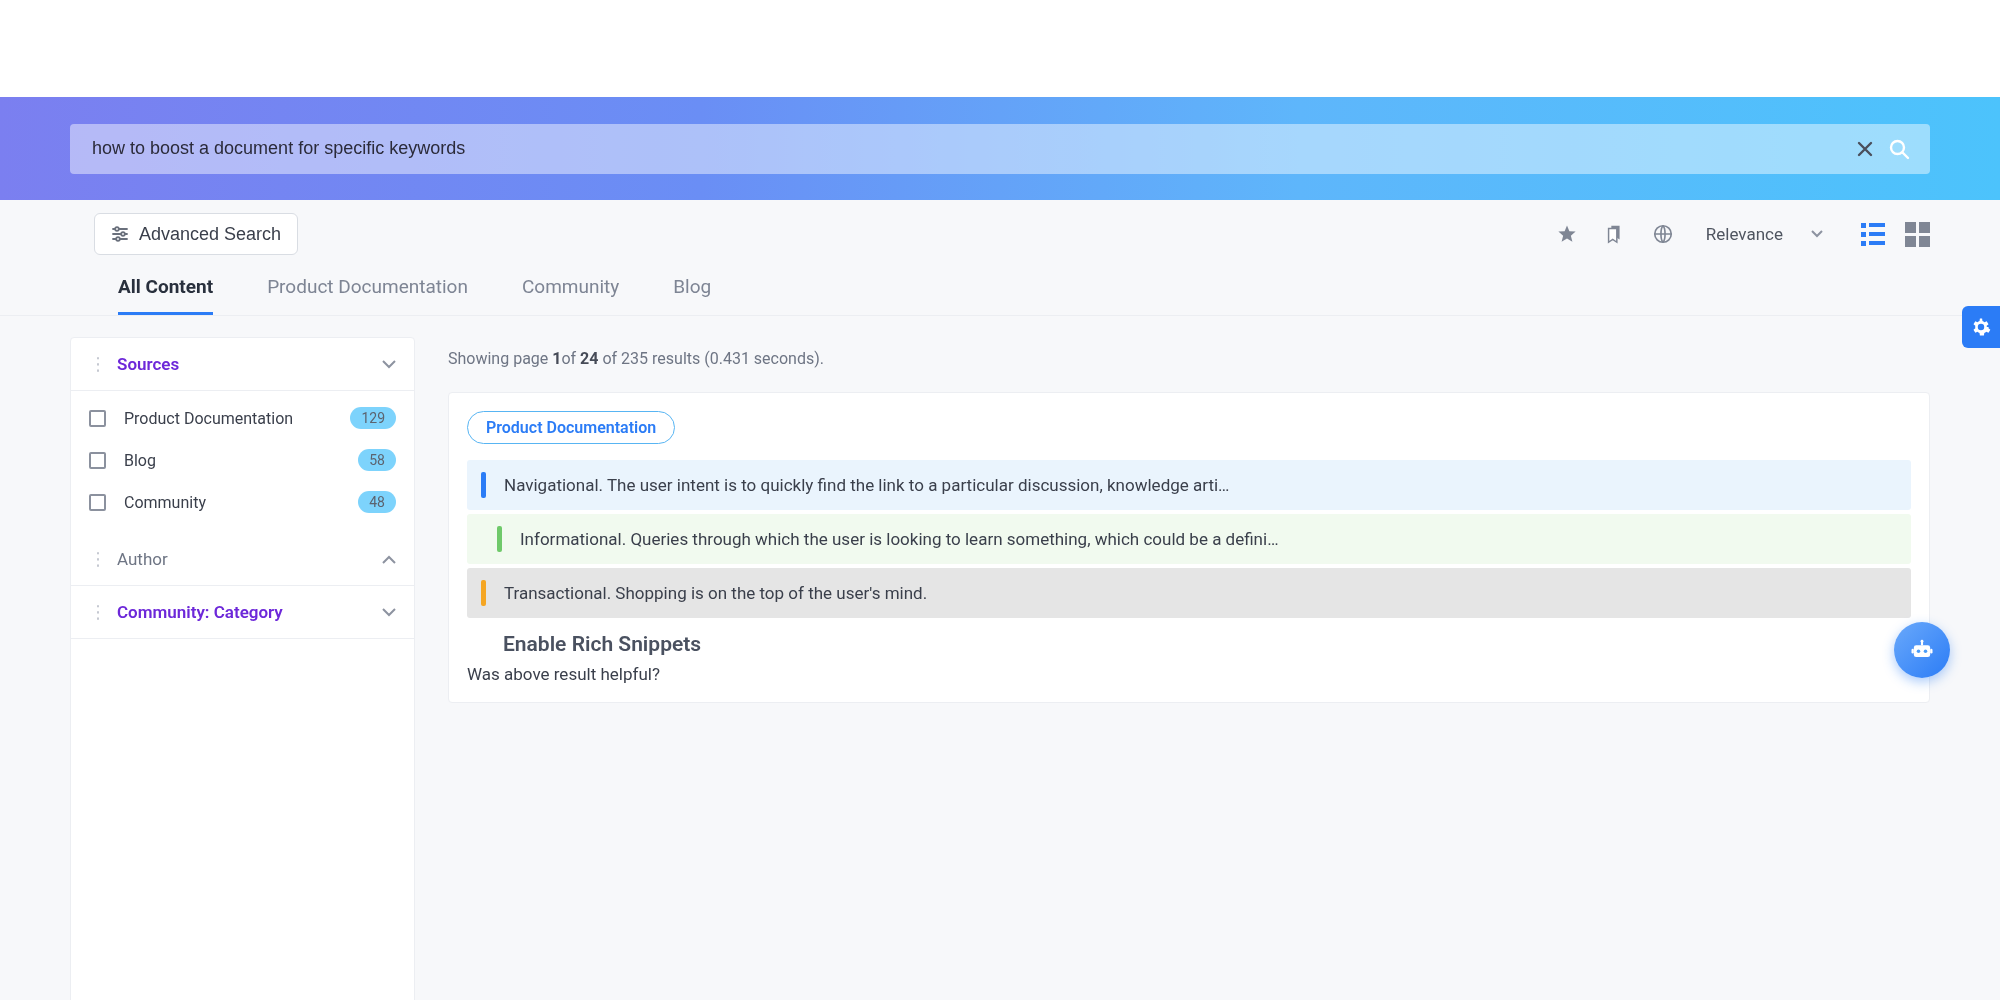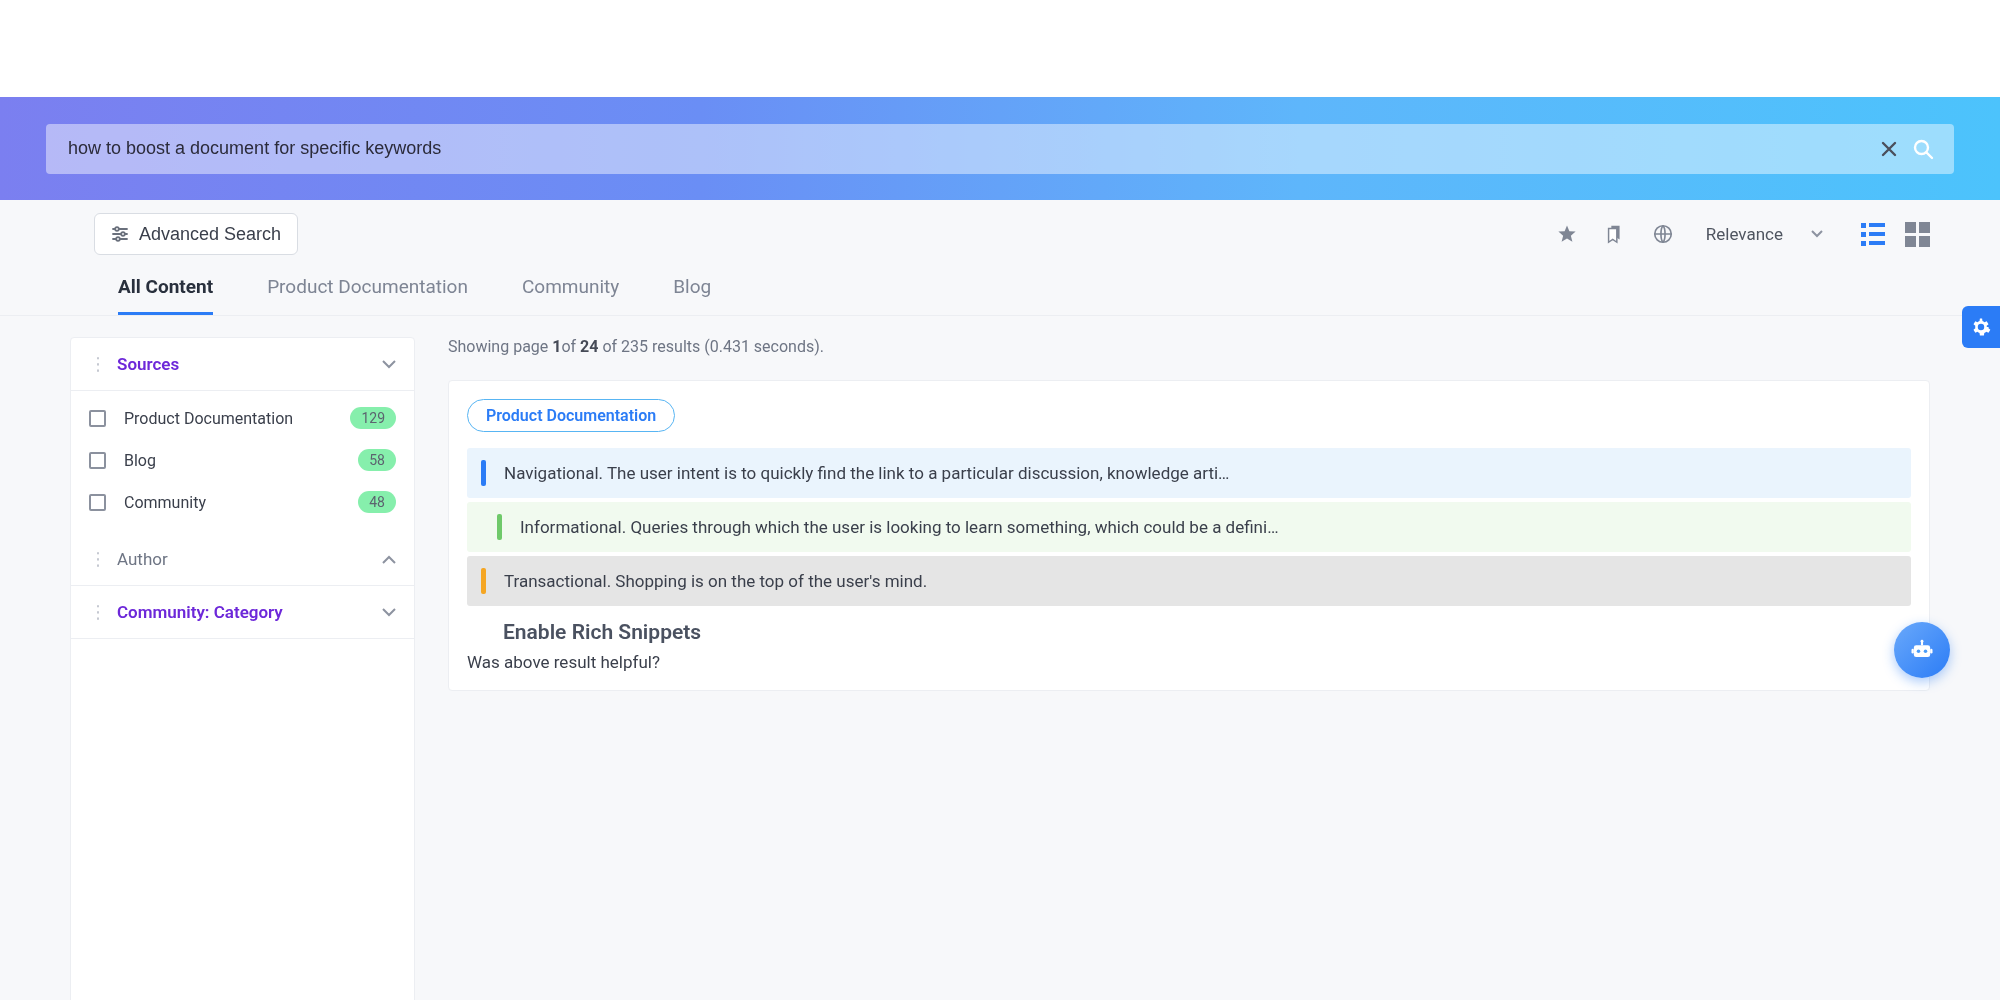--- a/index.html
+++ b/index.html
@@ -11,21 +11,21 @@
   height: 1000px;
   overflow: hidden;
   position: relative;
 }
 .top-white { height: 97px; background: #fff; }
 .search-band {
   height: 103px;
   background: linear-gradient(90deg, #7b7ff0 0%, #6a8ef5 35%, #5eb6fb 65%, #4cc3fc 100%);
   display: flex;
   align-items: center;
-  padding: 0 46px;
+  padding: 0 70px;
 }
 .search-box {
   flex: 1;
   height: 50px;
   background: rgba(255,255,255,0.45);
   border-radius: 4px;
   display: flex;
   align-items: center;
   padding: 0 14px 0 22px;
 }
@@ -102,25 +102,25 @@
 .chev { color: #8d93a0; }
 .facet-items { padding: 6px 0 10px 0; }
 .facet-item {
   display: flex; align-items: center; padding: 10px 18px; cursor: pointer;
 }
 .chk {
   width: 17px; height: 17px; border: 2px solid #8b919e; border-radius: 2px; margin-right: 18px;
 }
 .fi-label { flex: 1; color: #3a3f4b; font-size: 16px; }
 .fi-count {
-  background: #86efac; color: #5c636f; font-size: 14px;
+  background: #7dd3fc; color: #5c636f; font-size: 14px;
   padding: 3px 11px; border-radius: 12px;
 }
 .main { flex: 1; }
-.results-count { color: #6e7584; font-size: 16px; margin-bottom: 24px; }
+.results-count { color: #6e7584; font-size: 16px; margin-bottom: 24px; margin-top: 12px; }
 .results-count b { color: #464b57; font-weight: 700; }
 .result-card { background: #fff; border: 1px solid #eceef2; border-radius: 4px; padding: 18px 18px 18px 18px; }
 .chip {
   display: inline-block; border: 1px solid #58b5f3; color: #2b7cf6;
   border-radius: 18px; padding: 6px 18px; font-size: 16px; font-weight: 600; margin-bottom: 16px;
 }
 .snippet {
   display: flex; align-items: center; border-radius: 3px;
   padding: 12px 14px; font-size: 17px; color: #3a3f4b; margin-bottom: 4px;
 }

